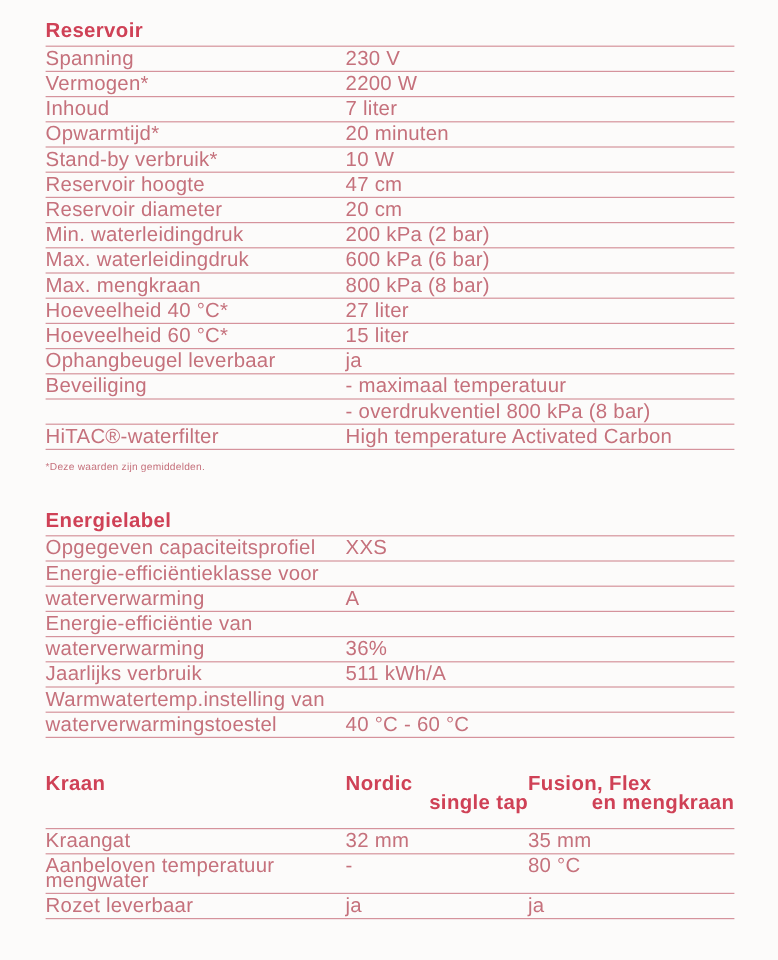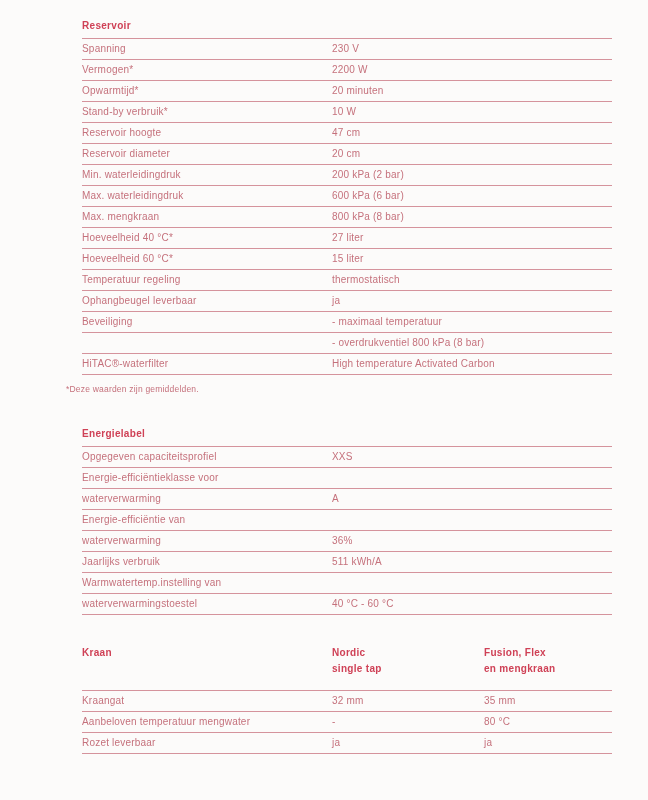--- a/index.html
+++ b/index.html
@@ -16,45 +16,43 @@
     color:var(--text);
     -webkit-font-smoothing:antialiased;
   }
   .sheet{padding:14px 36px 10px 38px;}
   section{width:100%;}
   .row{
     display:flex;
     align-items:baseline;
     padding:4px 0 4px;
     border-bottom:1px solid var(--rule);
-    font-size:10px;
+    font-size:17px;
     line-height:12px;
     letter-spacing:0.2px;
     min-height:21px;
-    margin-left:44px;
   }
   .row.head{
     font-weight:bold;
     color:var(--strong);
     padding:6px 0 6px;
     letter-spacing:0.3px;
   }
   .c1{width:250px;flex:0 0 250px;}
   .c2{flex:1 1 auto;}
   .kraan .c2{flex:0 0 152px;width:152px;}
   .kraan .c3{flex:1 1 auto;}
   .twoline span{display:block;}
-  .twoline span + span{margin-top:4px;}
+  .twoline span + span{margin-top:4px;text-align:right;}
   .kraan .head{padding:6px 0 15px;}
   .footnote{
     font-size:8.5px;
     letter-spacing:0.2px;
     margin-top:9px;
     color:var(--text);
-    margin-left:28px;
   }
   .gap-energielabel{height:28px;}
   .gap-kraan{height:26px;}
 </style>
 </head>
 <body>
 
 <div class="sheet">
 
   <section>
@@ -63,20 +61,24 @@
     </div>
     <div class="row">
         <span class="c1">Spanning</span>
         <span class="c2">230 V</span>
       </div>
     <div class="row">
         <span class="c1">Vermogen*</span>
         <span class="c2">2200 W</span>
       </div>
     <div class="row">
+        <span class="c1">Inhoud</span>
+        <span class="c2">7 liter</span>
+      </div>
+    <div class="row">
         <span class="c1">Opwarmtijd*</span>
         <span class="c2">20 minuten</span>
       </div>
     <div class="row">
         <span class="c1">Stand-by verbruik*</span>
         <span class="c2">10 W</span>
       </div>
     <div class="row">
         <span class="c1">Reservoir hoogte</span>
         <span class="c2">47 cm</span>
@@ -97,24 +99,20 @@
         <span class="c1">Max. mengkraan</span>
         <span class="c2">800 kPa (8 bar)</span>
       </div>
     <div class="row">
         <span class="c1">Hoeveelheid 40 °C*</span>
         <span class="c2">27 liter</span>
       </div>
     <div class="row">
         <span class="c1">Hoeveelheid 60 °C*</span>
         <span class="c2">15 liter</span>
-      </div>
-    <div class="row">
-        <span class="c1">Temperatuur regeling</span>
-        <span class="c2">thermostatisch</span>
       </div>
     <div class="row">
         <span class="c1">Ophangbeugel leverbaar</span>
         <span class="c2">ja</span>
       </div>
     <div class="row">
         <span class="c1">Beveiliging</span>
         <span class="c2">- maximaal temperatuur</span>
       </div>
     <div class="row">

